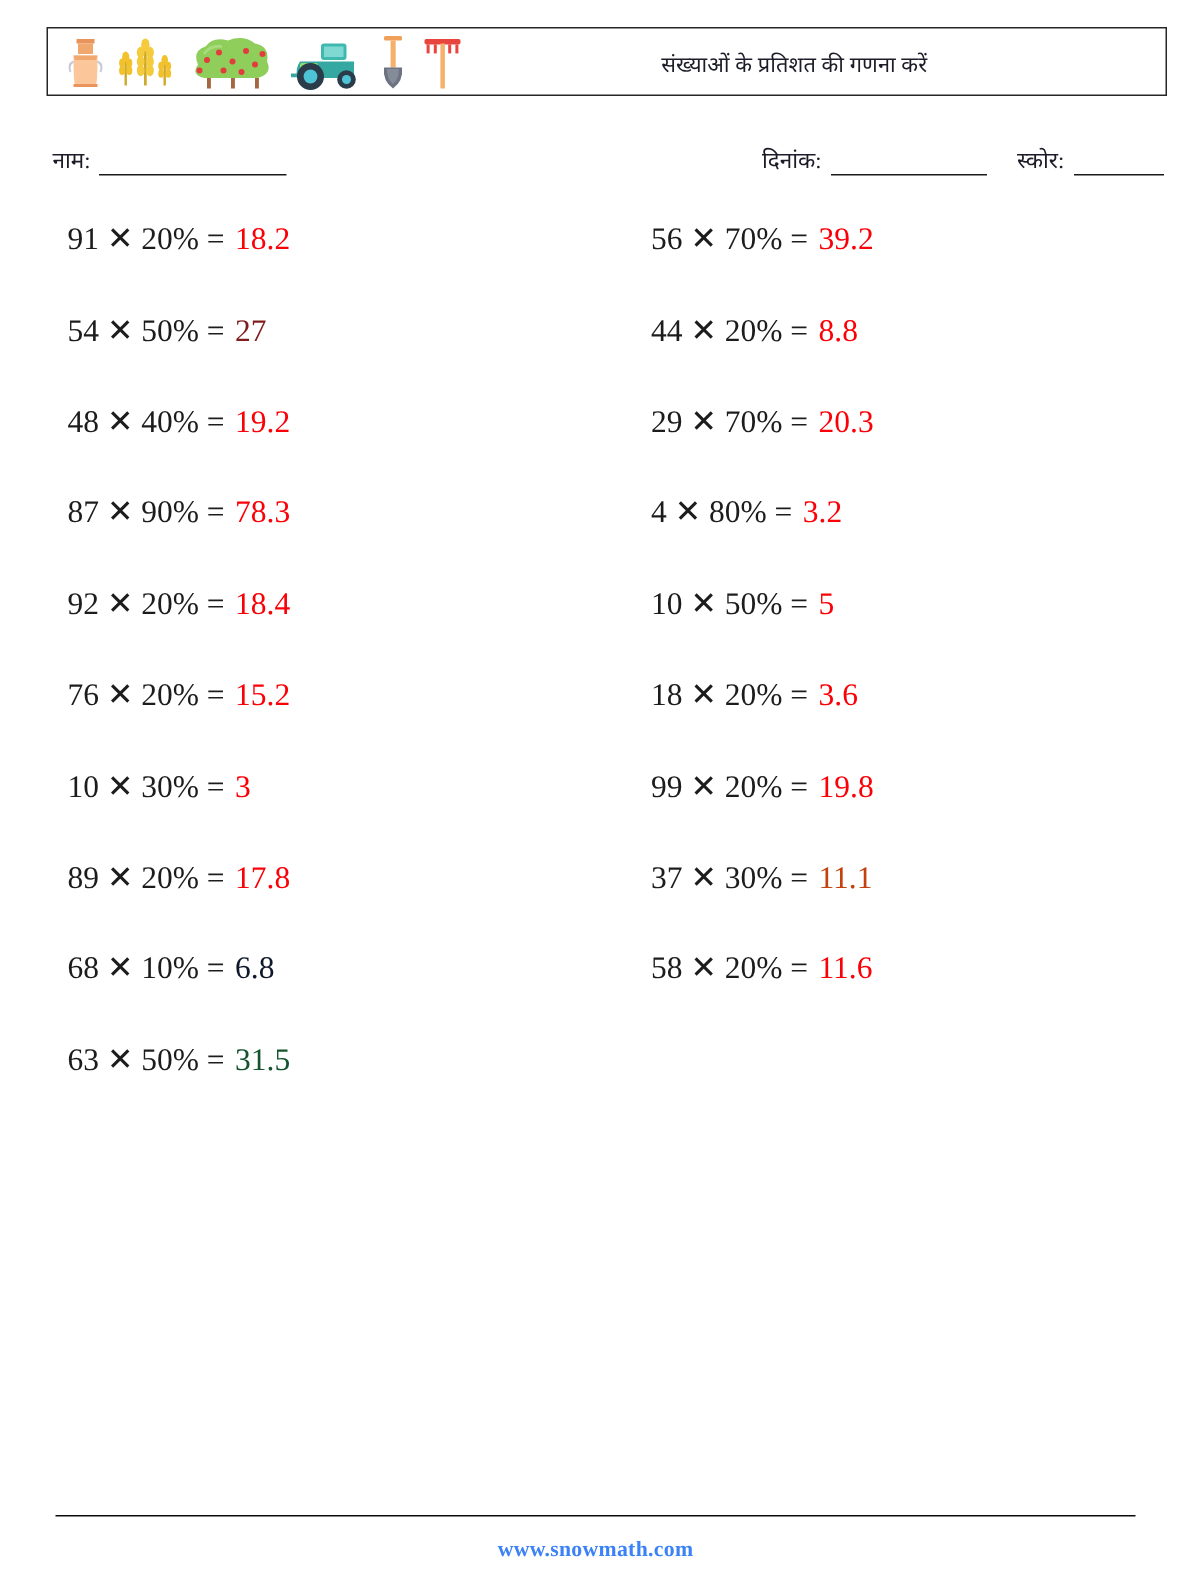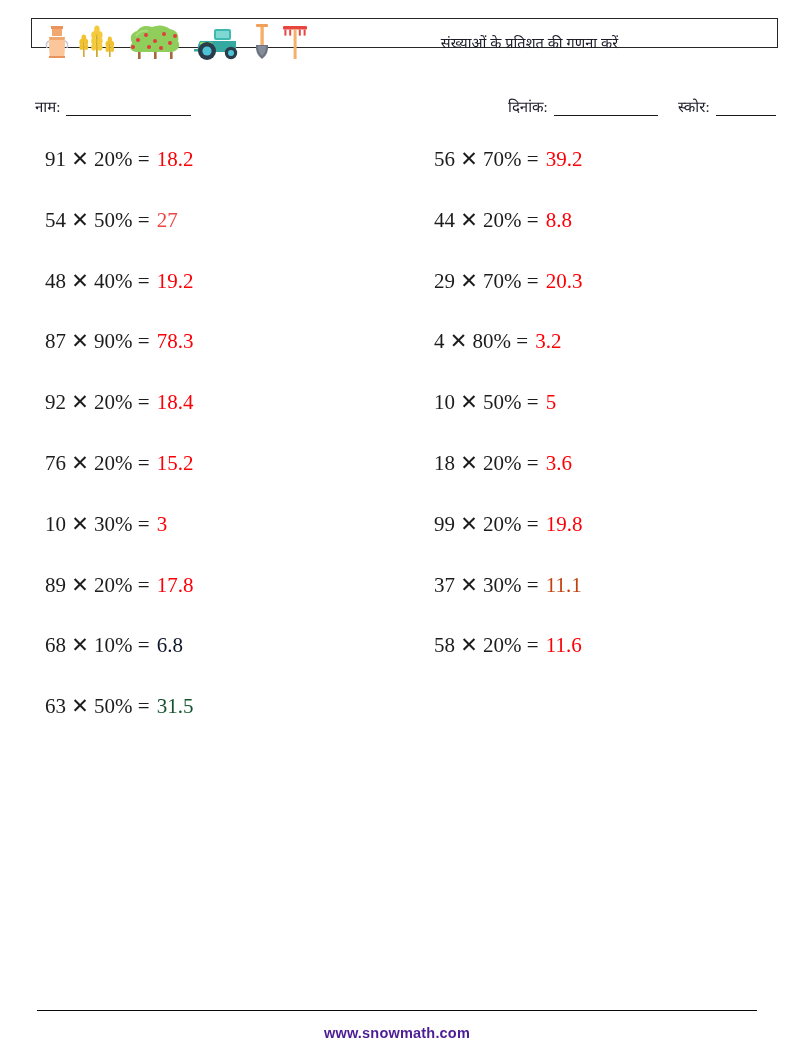--- a/index.html
+++ b/index.html
@@ -15,21 +15,21 @@
     color: #1a1a1a;
     overflow: hidden;
   }
 
   
   .header-box {
     position: absolute;
     left: 31px;
     top: 18px;
     width: 747px;
-    height: 30px;
+    height: 46px;
     border: 1.5px solid #262626;
     box-sizing: border-box;
     background: #ffffff;
   }
   .header-icons {
     position: absolute;
     left: 10px;
     top: 2px;
     height: 42px;
     display: flex;
@@ -120,24 +120,24 @@
     top: 1010px;
     width: 720px;
     border-top: 1.6px solid #0a0a0a;
   }
   .footer-text {
     position: absolute;
     left: 0;
     right: 0;
     top: 1025px;
     text-align: center;
-    font-family: Liberation Sans, sans-serif;
+    font-family: Liberation Serif, serif;
     font-size: 14.5px;
     font-weight: bold;
-    color: #4c1d95;
+    color: #3b82f6;
     letter-spacing: 0.2px;
   }
 </style>
 </head>
 <body>
 
 <div class="header-box">
 
   <div class="header-icons">
 
@@ -267,21 +267,21 @@
 </div>
 
 <div class="problems">
   <div class="prob-col col-left" id="col0">
       <div class="prob-row">
         <span class="prob-expr">91 ✕ 20% =</span>
         <span class="prob-answer" style="color: rgb(251, 0, 7);">18.2</span>
       </div>
       <div class="prob-row">
         <span class="prob-expr">54 ✕ 50% =</span>
-        <span class="prob-answer" style="color: #ef4444;">27</span>
+        <span class="prob-answer" style="color: #7f1d1d;">27</span>
       </div>
       <div class="prob-row">
         <span class="prob-expr">48 ✕ 40% =</span>
         <span class="prob-answer" style="color: rgb(251, 0, 7);">19.2</span>
       </div>
       <div class="prob-row">
         <span class="prob-expr">87 ✕ 90% =</span>
         <span class="prob-answer" style="color: rgb(251, 0, 7);">78.3</span>
       </div>
       <div class="prob-row">

